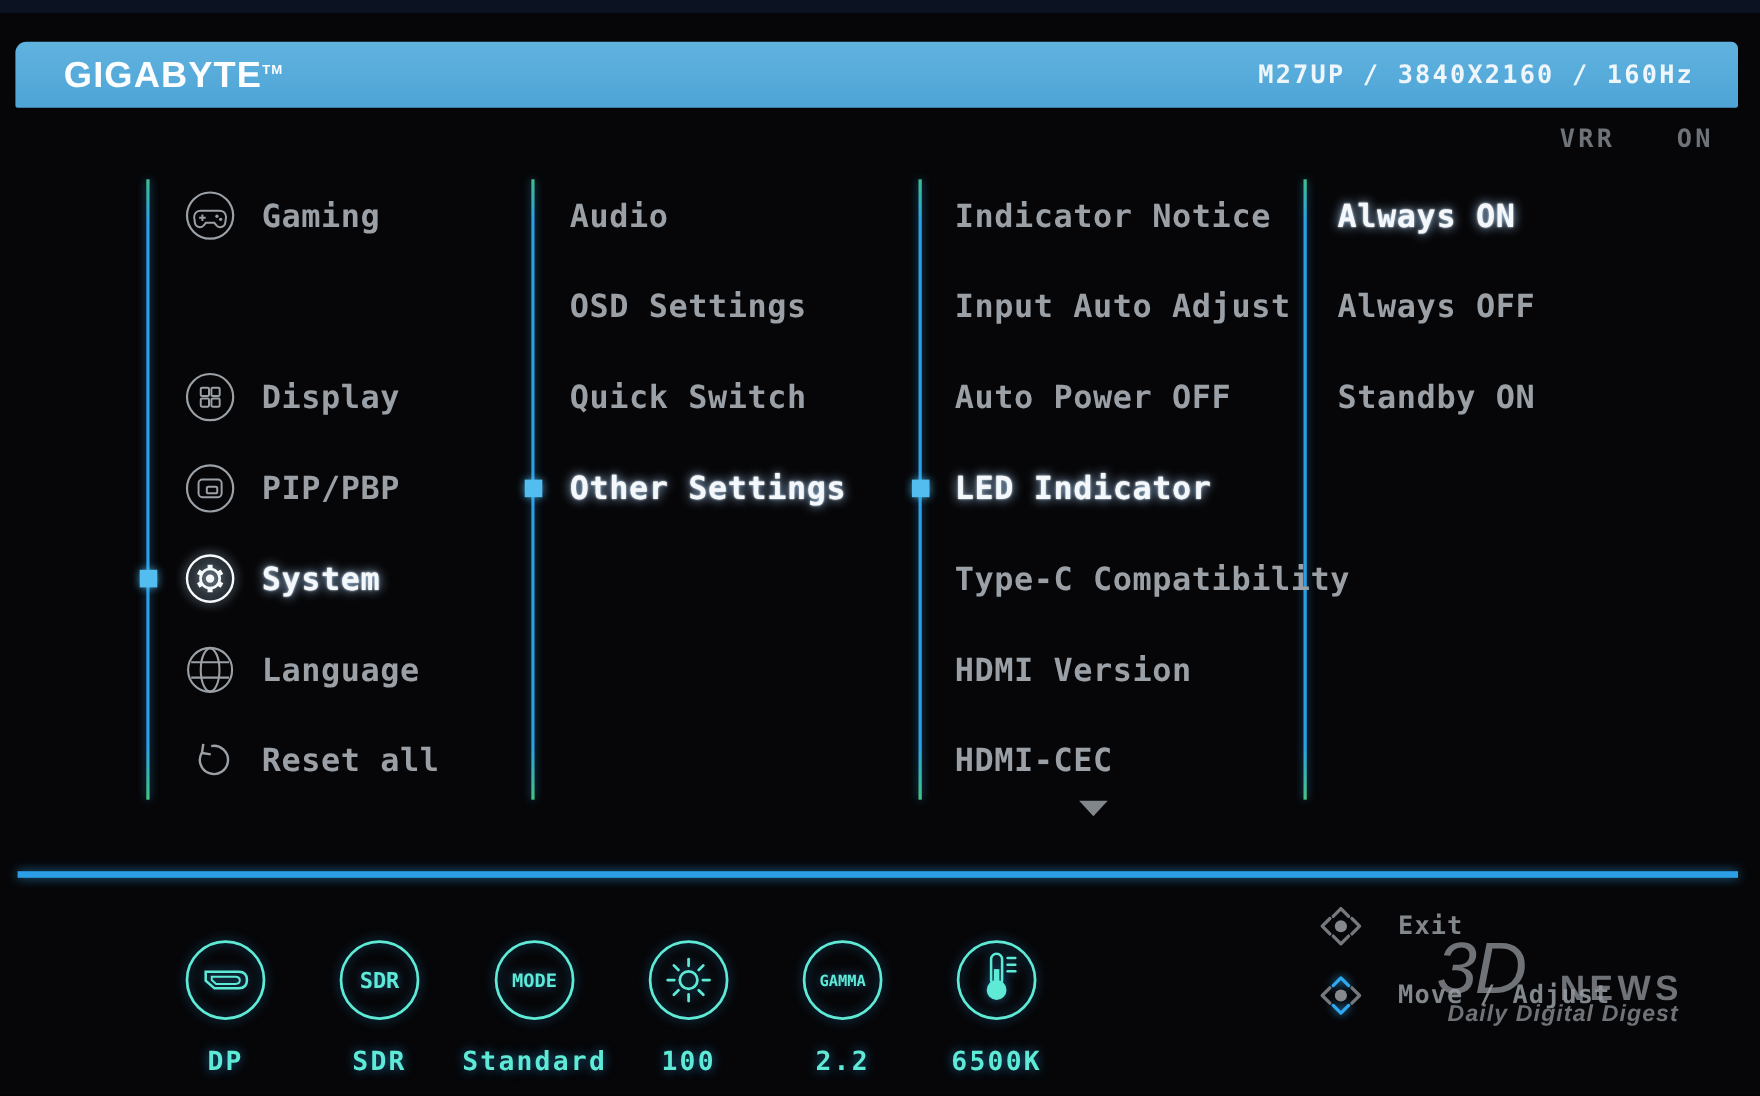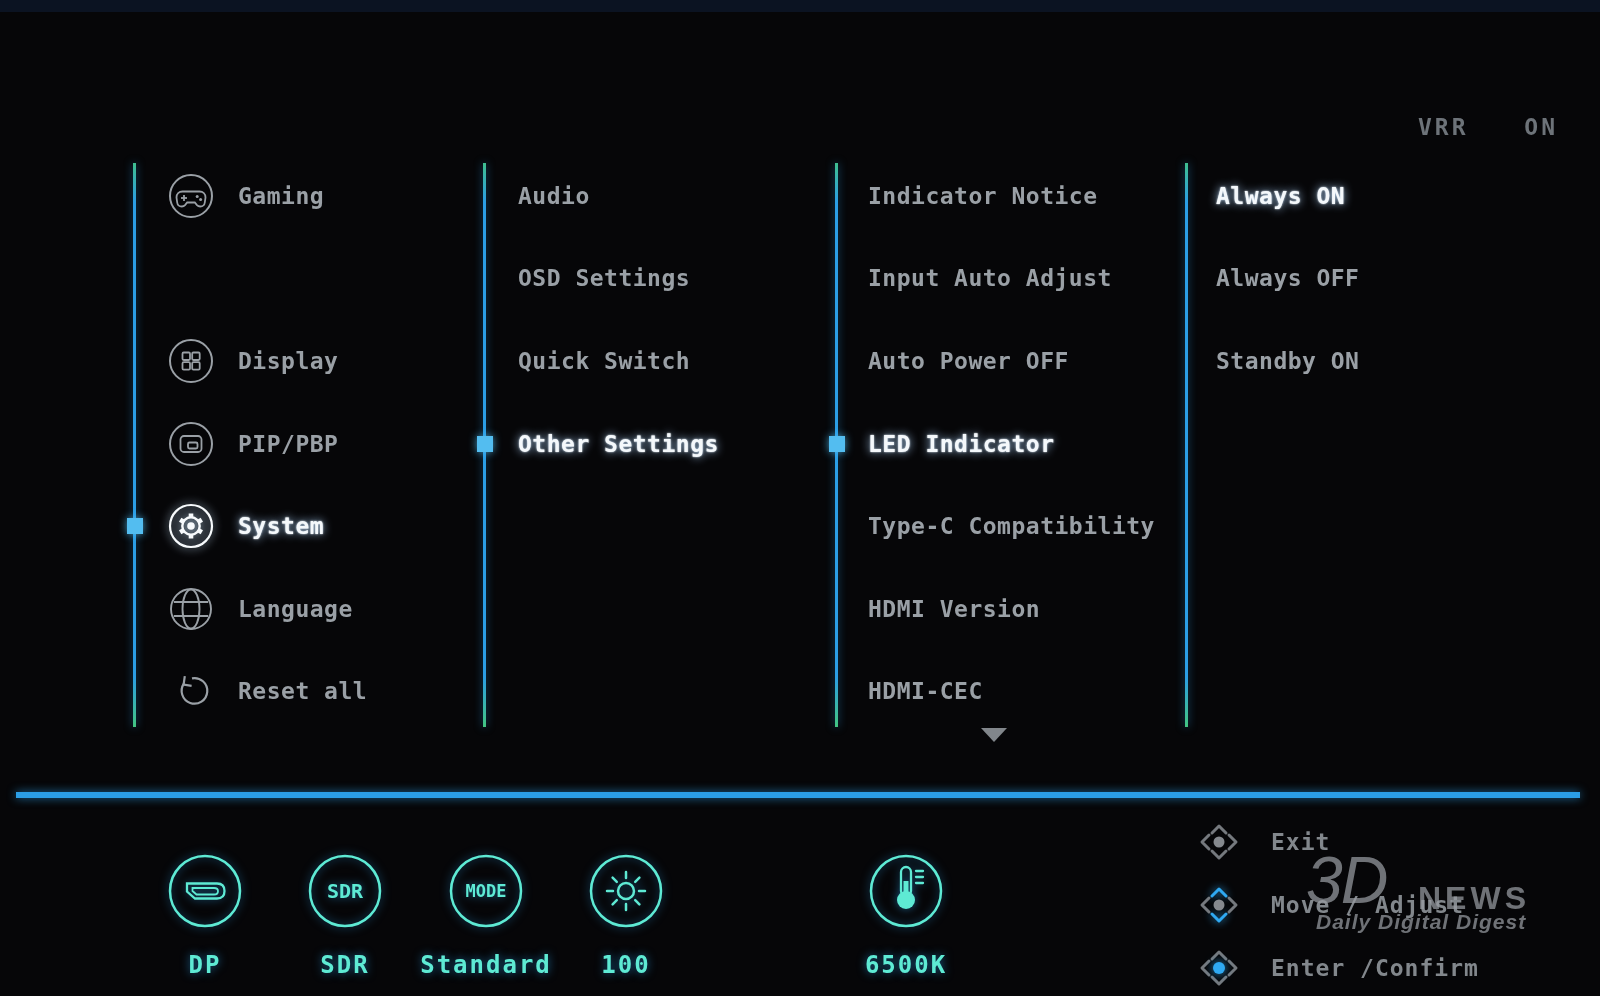--- a/index.html
+++ b/index.html
@@ -18,21 +18,21 @@
   .vrr{position:absolute;left:1418px;top:114px;width:140px;display:flex;justify-content:space-between;
        color:#6d7379;font-weight:bold;font-size:23px;letter-spacing:3px;}
   
   .vline{position:absolute;top:163px;width:3px;height:564px;
          background:linear-gradient(180deg,#3fbf8e 0%,#2b9ee6 7%,#2b9ee6 91%,#43c581 100%);
          box-shadow:0 0 8px rgba(43,158,230,.55);}
   .marker{position:absolute;width:16px;height:16px;background:#53bdf0;box-shadow:0 0 8px rgba(83,189,240,.8);}
   
   .row{position:absolute;display:flex;align-items:center;height:46px;color:#9aa0a6;}
   .row .ico{flex:0 0 auto;margin-right:24px;color:#9aa0a6;}
-  .menu-label{font-weight:bold;font-size:23px;letter-spacing:.5px;white-space:nowrap;}
+  .menu-label{font-weight:bold;font-size:29px;letter-spacing:.5px;white-space:nowrap;}
   .row.sel{color:#f4f8fb;}
   .row.sel .ico{color:#f7fafc;filter:drop-shadow(0 0 5px rgba(200,230,255,.9));}
   .row.sel .menu-label{color:#f4f8fb;text-shadow:0 0 10px rgba(175,215,255,.95),0 0 2px #ffffff;}
   .more-arrow{position:absolute;left:981px;top:728px;width:0;height:0;
               border-left:13px solid transparent;border-right:13px solid transparent;
               border-top:14px solid #81868b;}
   
   .hdivider{position:absolute;left:16px;top:792px;width:1564px;height:6px;background:#2b9ee6;
             box-shadow:0 0 10px rgba(43,158,230,.7);}
   
@@ -55,20 +55,24 @@
   .wm-news{position:absolute;left:130px;top:40px;font-size:32px;font-weight:800;letter-spacing:4px;}
   .wm-tag{position:absolute;left:28px;top:70px;font-size:21px;font-weight:bold;font-style:italic;letter-spacing:1px;}
 </style>
 </head>
 <body>
 
 <div class="screen">
 
   <div class="topstrip"></div>
 
+  <header class="topbar">
+    <div class="brand"><span>GIGABYTE</span><sup>TM</sup></div>
+    <div class="model">M27UP / 3840X2160 / 160Hz</div>
+  </header>
 
   <div class="vrr">
     <span>VRR</span>
     <span>ON</span>
   </div>
 
   <div class="vline" style="left:133px"></div>
   <div class="vline" style="left:483px"></div>
   <div class="vline" style="left:835px"></div>
   <div class="vline" style="left:1185px"></div>
@@ -231,20 +235,27 @@
           <line x1="53" y1="40" x2="59" y2="40"></line>
         <line x1="26.6" y1="26.6" x2="30.8" y2="30.8"></line>
           <line x1="49.2" y1="49.2" x2="53.4" y2="53.4"></line>
         <line x1="26.6" y1="53.4" x2="30.8" y2="49.2"></line>
           <line x1="49.2" y1="30.8" x2="53.4" y2="26.6"></line>
       </g>
     </svg>
     <div class="status-value">100</div>
   </div>
 
+  <div class="status-item" style="left:684px">
+    <svg width="80" height="80" viewBox="0 0 80 80">
+      <circle cx="40" cy="40" r="35" fill="none" stroke="currentColor" stroke-width="2.5"></circle>
+      <text x="40" y="45" text-anchor="middle" font-family="DejaVu Sans Mono, monospace" font-weight="bold" font-size="14" fill="currentColor">GAMMA</text>
+    </svg>
+    <div class="status-value">2.2</div>
+  </div>
 
   <div class="status-item" style="left:824px">
     <svg width="80" height="80" viewBox="0 0 80 80">
       <circle cx="40" cy="40" r="35" fill="none" stroke="currentColor" stroke-width="2.5"></circle>
       <rect x="35" y="16" width="10" height="29" rx="5" fill="none" stroke="currentColor" stroke-width="2.3"></rect>
       <circle cx="40" cy="49" r="9" fill="currentColor"></circle>
       <rect x="37.5" y="30" width="5" height="16" fill="currentColor"></rect>
       <g stroke="currentColor" stroke-width="2.3" stroke-linecap="round">
         <line x1="50" y1="20" x2="57" y2="20"></line>
           <line x1="50" y1="26" x2="57" y2="26"></line>
@@ -269,30 +280,20 @@
     <svg width="44" height="48" viewBox="0 0 44 48">
       <polyline class="js-arrow hl" points="15,15 22,8 29,15"></polyline>
       <polyline class="js-arrow hl" points="15,33 22,40 29,33"></polyline>
       <polyline class="js-arrow" points="12,17 5,24 12,31"></polyline>
       <polyline class="js-arrow" points="32,17 39,24 32,31"></polyline>
       <circle class="js-center" cx="22" cy="24" r="5.5"></circle>
     </svg>
     <span class="hint-label">Move / Adjust</span>
   </div>
 
-  <div class="control-row" style="top:944px">
-    <svg width="44" height="48" viewBox="0 0 44 48">
-      <polyline class="js-arrow" points="15,15 22,8 29,15"></polyline>
-      <polyline class="js-arrow" points="15,33 22,40 29,33"></polyline>
-      <polyline class="js-arrow" points="12,17 5,24 12,31"></polyline>
-      <polyline class="js-arrow" points="32,17 39,24 32,31"></polyline>
-      <circle class="js-center hl" cx="22" cy="24" r="6"></circle>
-    </svg>
-    <span class="hint-label">Enter /Confirm</span>
-  </div>
 
   <div class="watermark">
     <div class="wm-3d">3D</div>
     <div class="wm-news">NEWS</div>
     <div class="wm-tag">Daily Digital Digest</div>
   </div>
 
 </div>
 
 </body></html>

